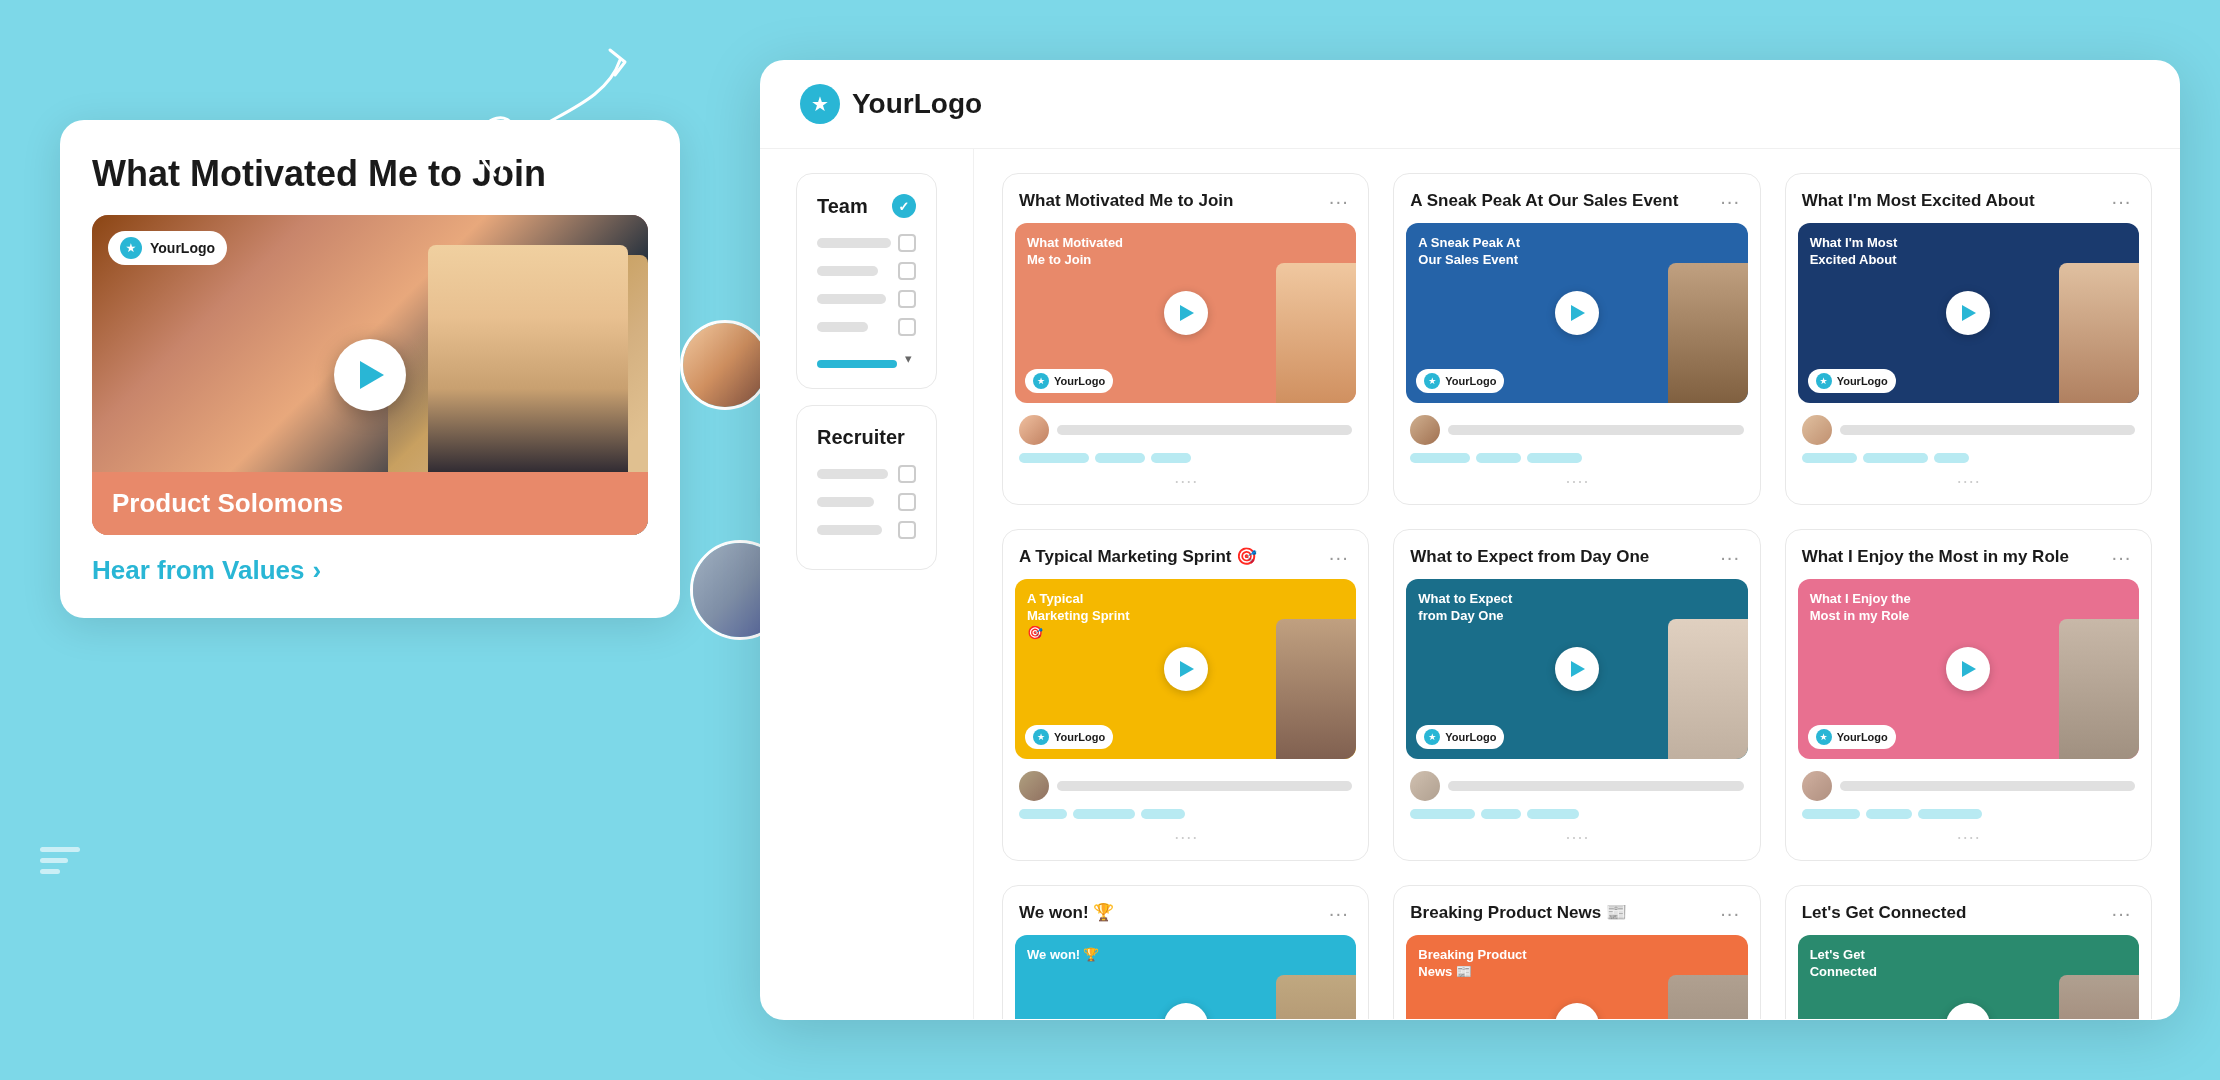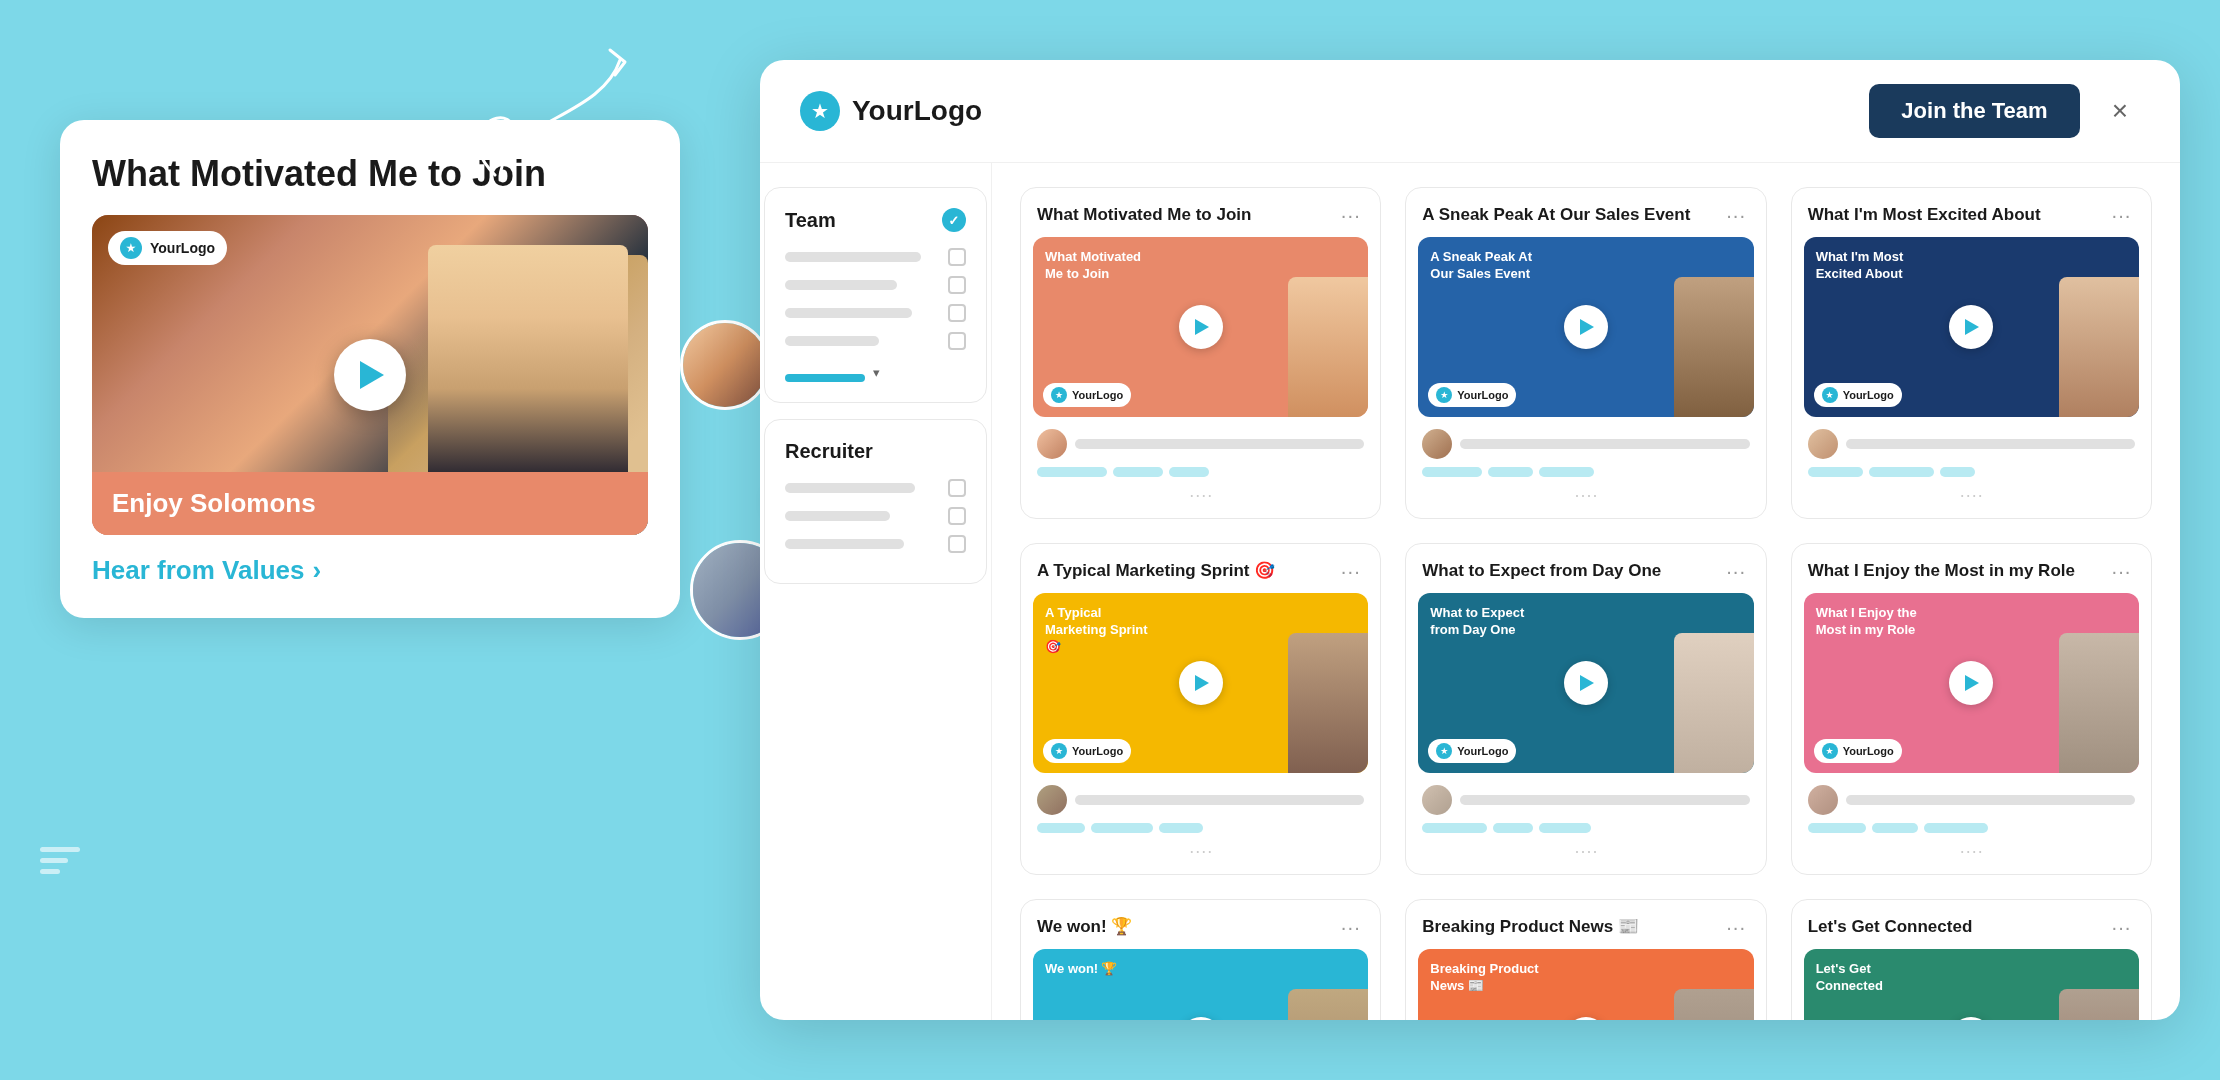--- a/index.html
+++ b/index.html
@@ -264,22 +264,22 @@
     }
 
     
     .app-body {
       display: flex;
       height: calc(100% - 90px);
     }
 
     
     .sidebar {
-      width: 232px;
-      padding: 24px 4px;
+      width: 214px;
+      padding: 24px 36px;
       border-right: 1px solid #f0f0f0;
       flex-shrink: 0;
       overflow-y: auto;
     }
 
     .filter-section {
       background: white;
       border: 1px solid #e8e8e8;
       border-radius: 16px;
       padding: 20px;
@@ -552,21 +552,21 @@
       <div class="logo-badge">
         <div class="logo-star">★</div>
         <span class="logo-text">YourLogo</span>
       </div>
 
       <div class="play-button">
         <div class="play-triangle"></div>
       </div>
 
       <div class="name-banner">
-        <div class="person-name">Enjoy Solomons</div>
+        <div class="person-name">Product Solomons</div>
       </div>
     </div>
 
     <div class="hear-from-link">
       <span>Hear from Values</span>
       <span>›</span>
     </div>
   </div>
 
   <div class="avatar-circle avatar-1">
@@ -589,24 +589,20 @@
   <div class="dec-line" style="width:28px"></div>
   <div class="dec-line" style="width:20px"></div>
 </div>
 
 <div class="app-panel">
 
   <div class="app-header">
     <div class="brand">
       <div class="brand-star">★</div>
       <span class="brand-name">YourLogo</span>
-    </div>
-    <div class="header-right">
-      <button class="join-btn">Join the Team</button>
-      <button class="close-btn">×</button>
     </div>
   </div>
 
   <div class="app-body">
 
     <div class="sidebar">
 
       <div class="filter-section">
         <div class="filter-title">
           <span>Team</span>

